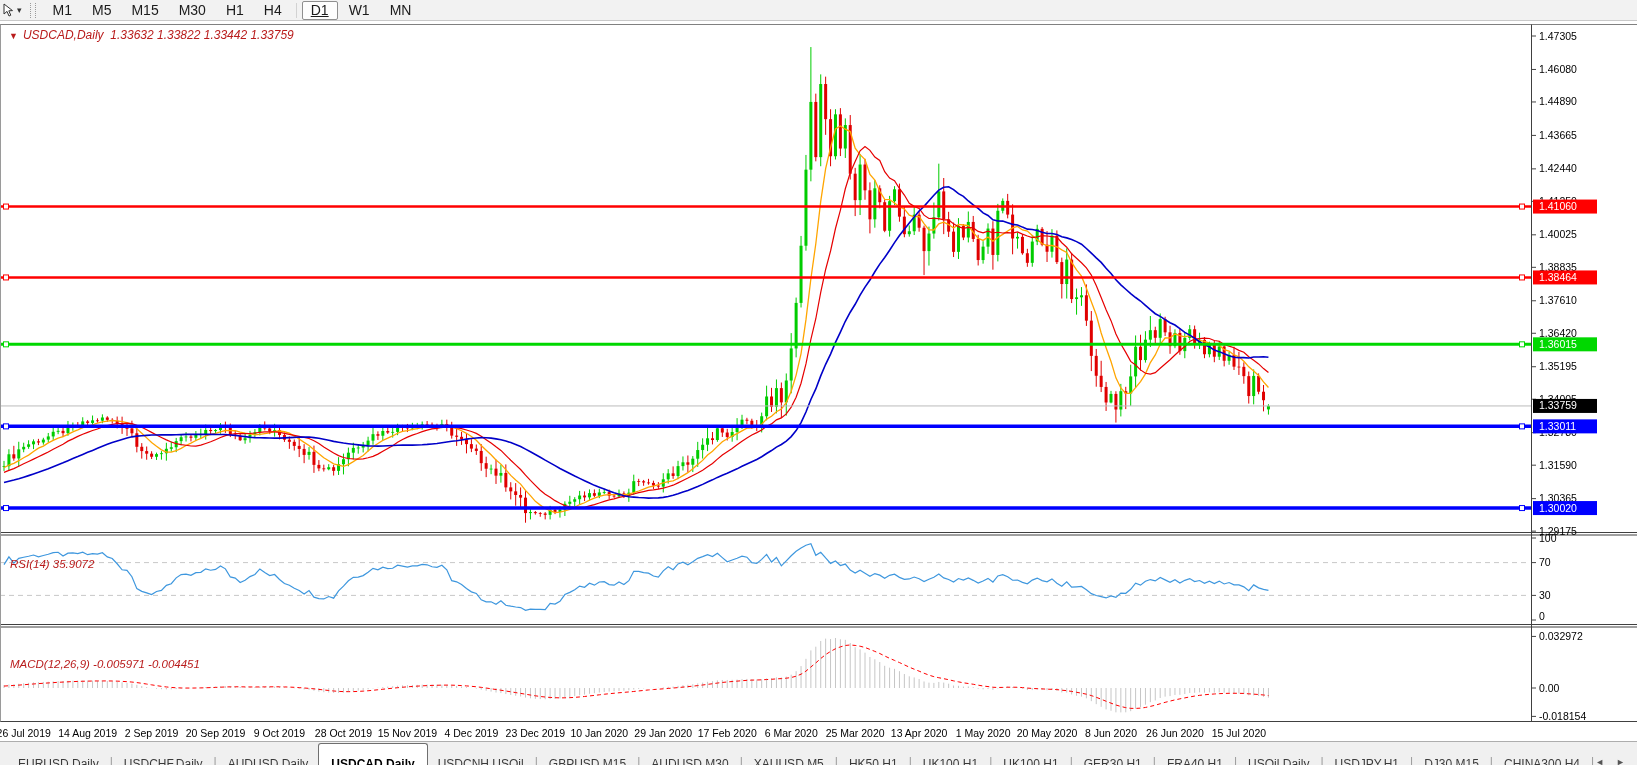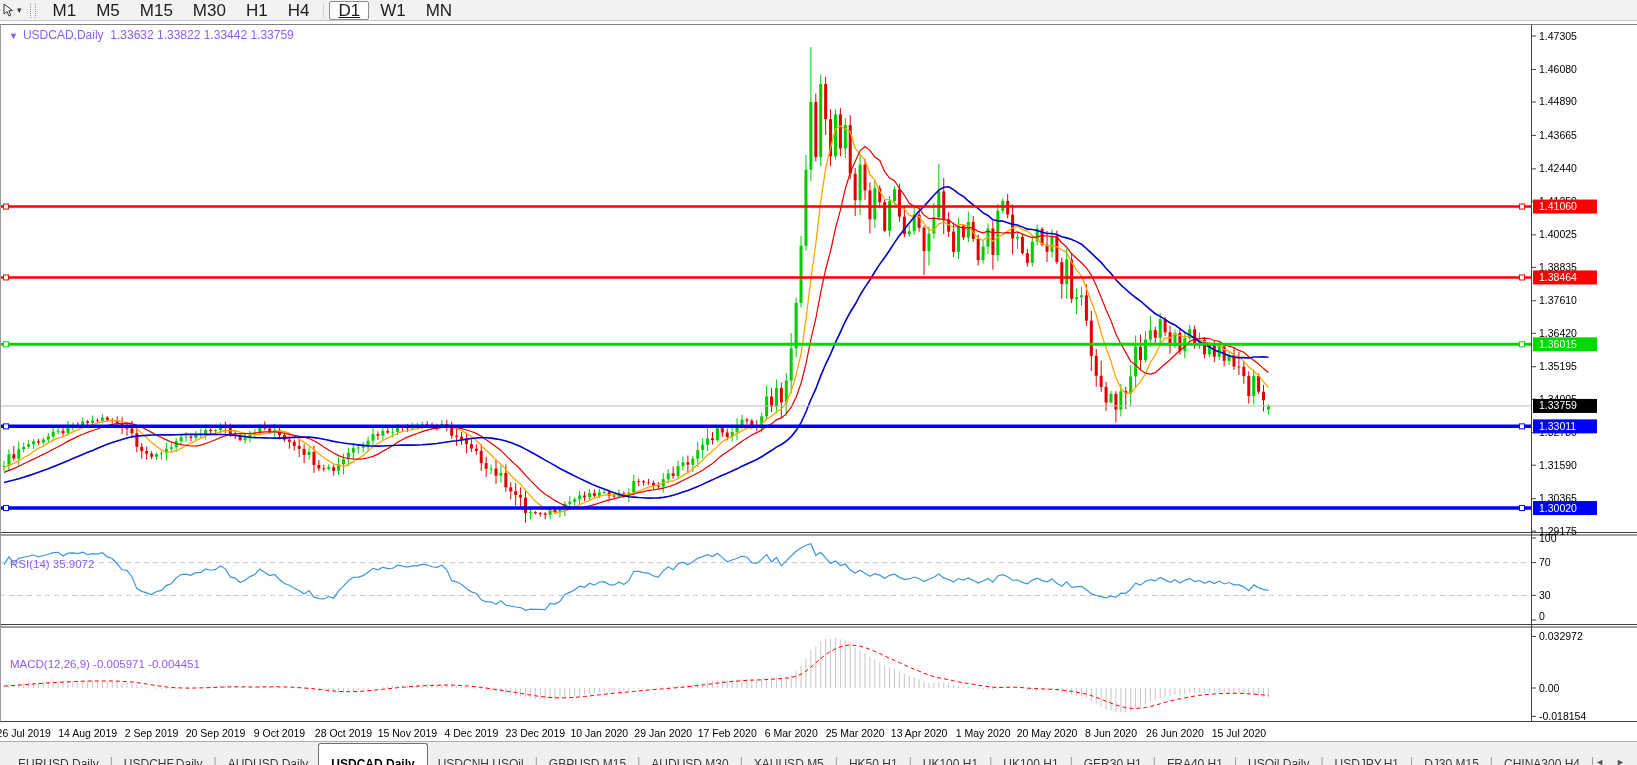--- a/index.html
+++ b/index.html
@@ -4,28 +4,28 @@
 <style>
   html,body{margin:0;padding:0;background:#e8e8e8;}
   .app{position:relative;width:1637px;height:765px;background:#ffffff;overflow:hidden;
        font-family:"Liberation Sans",sans-serif;-webkit-font-smoothing:antialiased;}
   
   .toolbar{position:absolute;top:0;left:0;width:1637px;height:21px;background:#f2f2f2;
            border-bottom:1px solid #c9c9c9;display:flex;align-items:center;box-sizing:border-box;}
   .tool-cursor{display:flex;align-items:center;padding:0 3px 0 2px;}
   .caret{font-size:9px;color:#333;margin-left:3px;}
   .grip{width:4px;height:15px;margin:0 7px 0 5px;border-left:1px dotted #9a9a9a;border-right:1px dotted #9a9a9a;}
-  .tf-btn{font-size:17px;color:#1b1b1b;padding:2px 8px;margin:0 1px;border:1px solid transparent;
+  .tf-btn{font-size:14px;color:#1b1b1b;padding:2px 8px;margin:0 1px;border:1px solid transparent;
           border-radius:2px;line-height:13px;cursor:default;}
   .tf-btn.active{background:#fdfdfd;border-color:#8f8f8f;text-decoration:underline;}
   .tf-sep{width:1px;height:15px;background:#d2d2d2;margin:0 4px;}
   
   .chart{position:absolute;top:21px;left:0;width:1637px;height:720px;}
   .chart svg{position:absolute;top:0;left:0;}
-  .overlay{position:absolute;color:#8b5cf6;white-space:nowrap;}
+  .overlay{position:absolute;color:#b91c1c;white-space:nowrap;font-style:italic;}
   .title-ovl{left:9px;top:7px;font-size:12px;}
   .title-ovl .glyph{font-size:9px;margin-right:5px;}
   .ind-ovl{font-size:11.5px;margin-top:21px;}
   
   .tabbar{position:absolute;left:0;top:741px;width:1637px;height:40px;background:#f0f0f0;
           border-top:1px solid #adadad;display:flex;align-items:stretch;padding-left:8px;
           box-sizing:border-box;}
   .tab{font-size:12px;color:#3a3a3a;padding:4px 10px 0;display:flex;align-items:center;cursor:default;}
   .tab.active{background:#ffffff;border:1px solid #6f6f6f;border-bottom:none;border-radius:3px 3px 0 0;
               font-weight:bold;color:#000;margin-top:1px;padding:3px 12px 0;}

